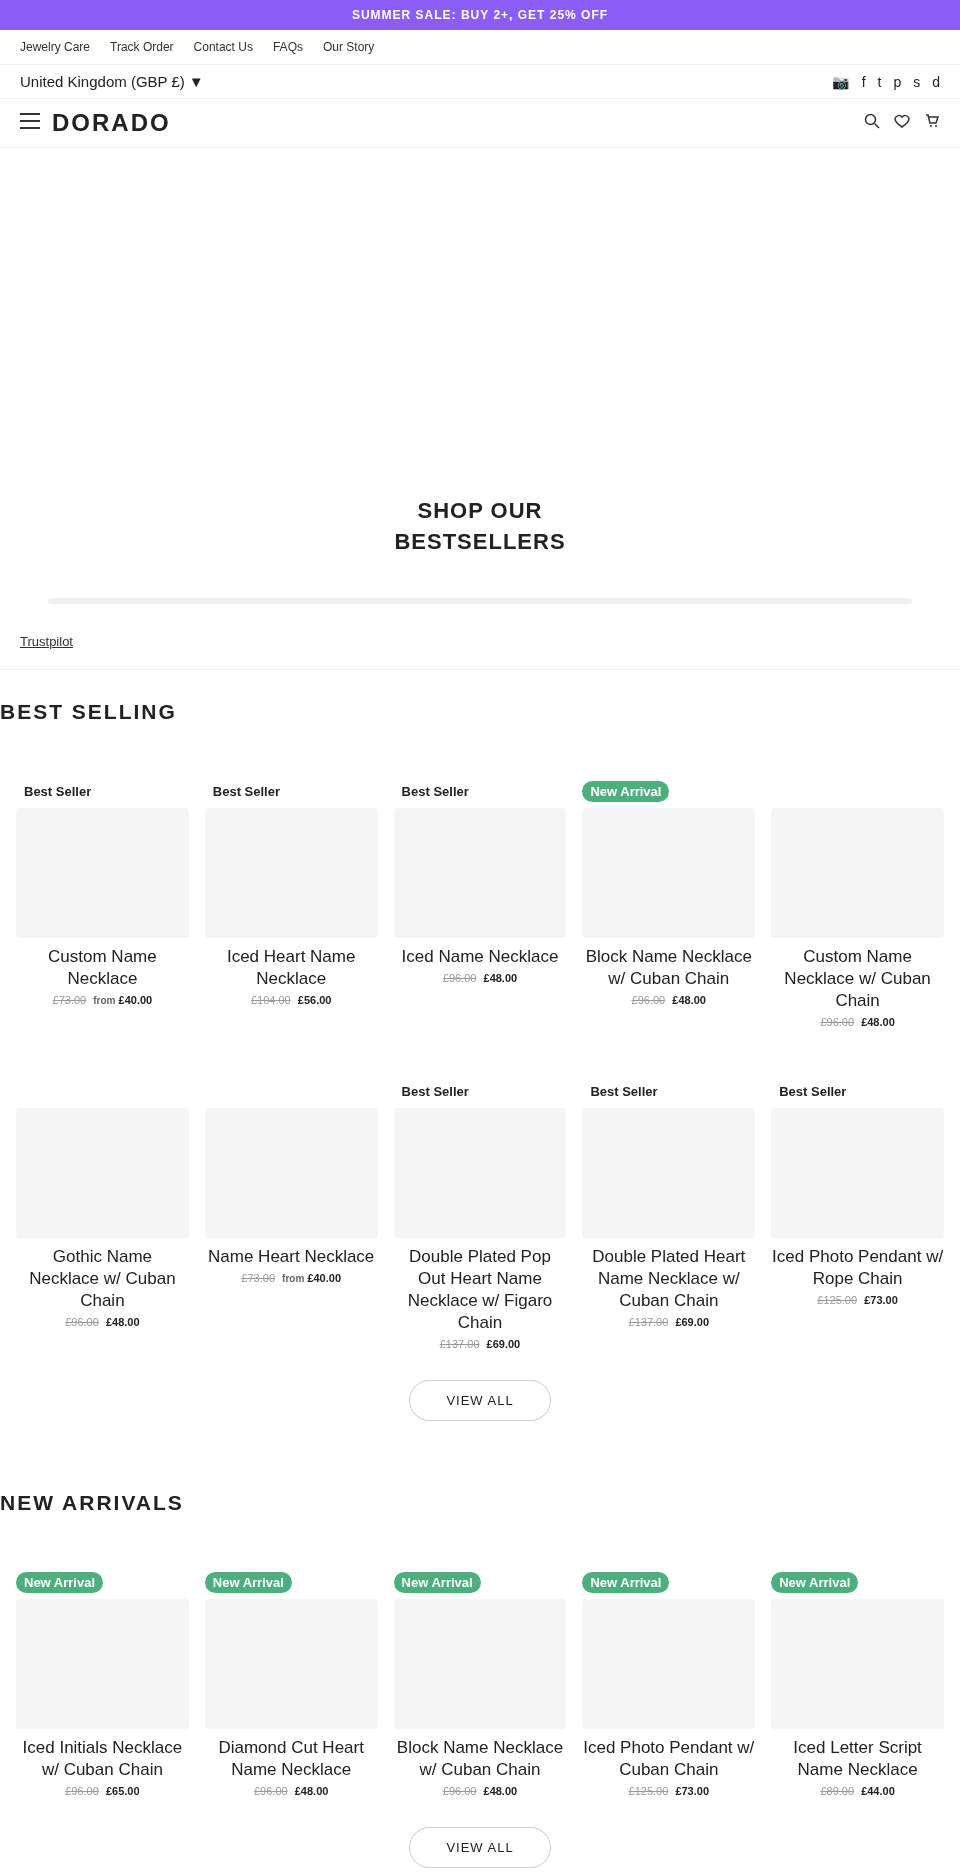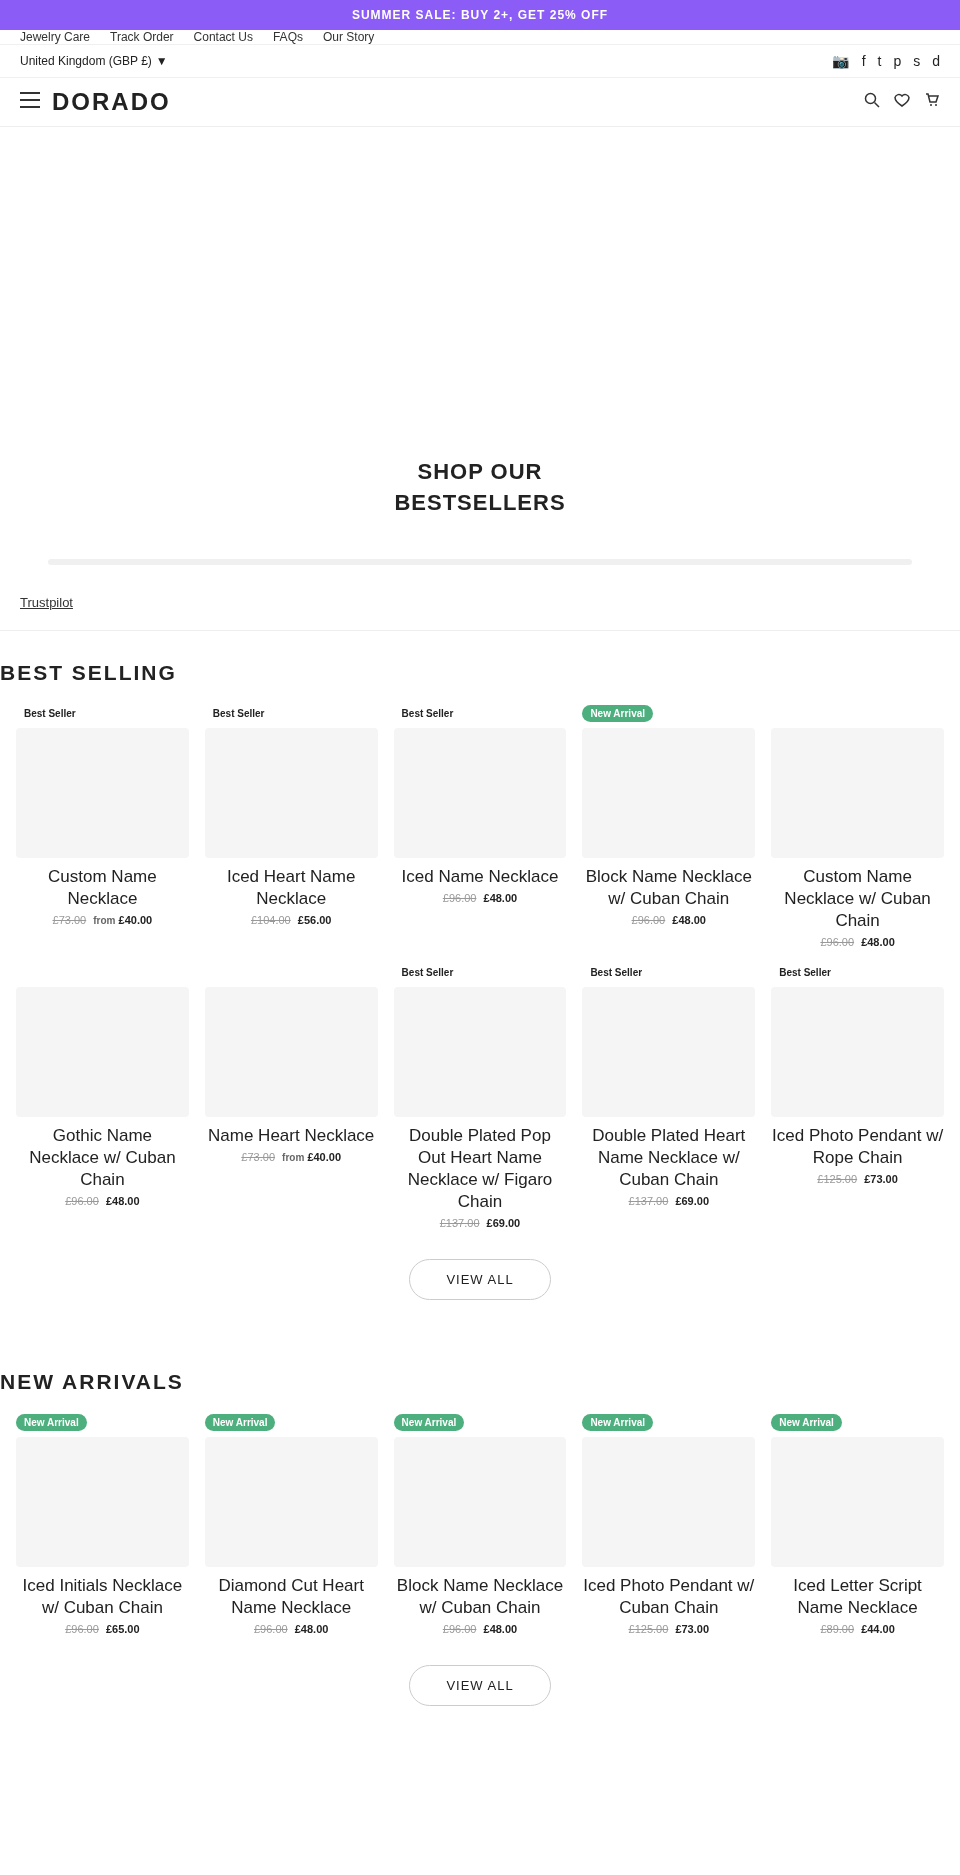--- a/index.html
+++ b/index.html
@@ -13,37 +13,37 @@
       padding: 8px 0;
       font-size: 12px;
       letter-spacing: 1px;
       font-weight: bold;
     }
 
     
     .nav-links {
       display: flex;
       gap: 20px;
-      padding: 0 20px;
+      padding: 10px 20px;
       font-size: 12px;
       color: #333;
       border-bottom: 1px solid #f0f0f0;
     }
     .nav-links a { text-decoration: none; color: #333; cursor: pointer; }
 
     
     .top-bar {
       display: flex;
       justify-content: space-between;
       align-items: center;
       padding: 8px 20px;
       border-bottom: 1px solid #f0f0f0;
     }
     .social-icons { display: flex; gap: 12px; font-size: 14px; }
-    .currency-selector { display: flex; align-items: flex-end; gap: 4px; font-size: 12px; cursor: pointer; }
+    .currency-selector { display: flex; align-items: flex-end; gap: 4px; font-size: 15px; cursor: pointer; }
 
     
     .header {
       display: flex;
       align-items: center;
       padding: 10px 20px;
       border-bottom: 1px solid #eee;
       position: relative;
     }
     .header-menu { font-size: 18px; cursor: pointer; margin-right: 12px; }
@@ -57,21 +57,21 @@
       display: flex;
       align-items: center;
       justify-content: center;
     }
 
     
     .shop-section {
       text-align: center;
       padding: 30px 0 20px;
     }
-    .shop-section h2 { font-size: 22px; font-weight: bold; letter-spacing: 1px; line-height: 1.4; }
+    .shop-section h2 { font-size: 22px; font-weight: bold; letter-spacing: 1px; line-height: 1.4; margin-top: 18px; }
 
     
     .carousel-bar {
       margin: 20px auto;
       width: 90%;
       height: 6px;
       background: #f0f0f0;
       border-radius: 3px;
     }
 
@@ -98,26 +98,27 @@
       padding: 0 16px;
     }
 
     .product-card {
       display: flex;
       flex-direction: column;
     }
 
     .product-badge {
       display: inline-block;
-      font-size: 10px;
+      font-size: 13px;
       font-weight: bold;
       padding: 3px 8px;
       border-radius: 20px;
       margin-bottom: 6px;
       width: fit-content;
+      margin-top: 37px;
     }
     .badge-bestseller { background: transparent; color: #222; border: none; font-weight: bold; }
     .badge-newarrival { background: #4caf7d; color: #fff; border-radius: 20px; }
 
     .product-image {
       width: 100%;
       height: 130px;
       background: #f5f5f5;
       border-radius: 4px;
       margin-bottom: 8px;

